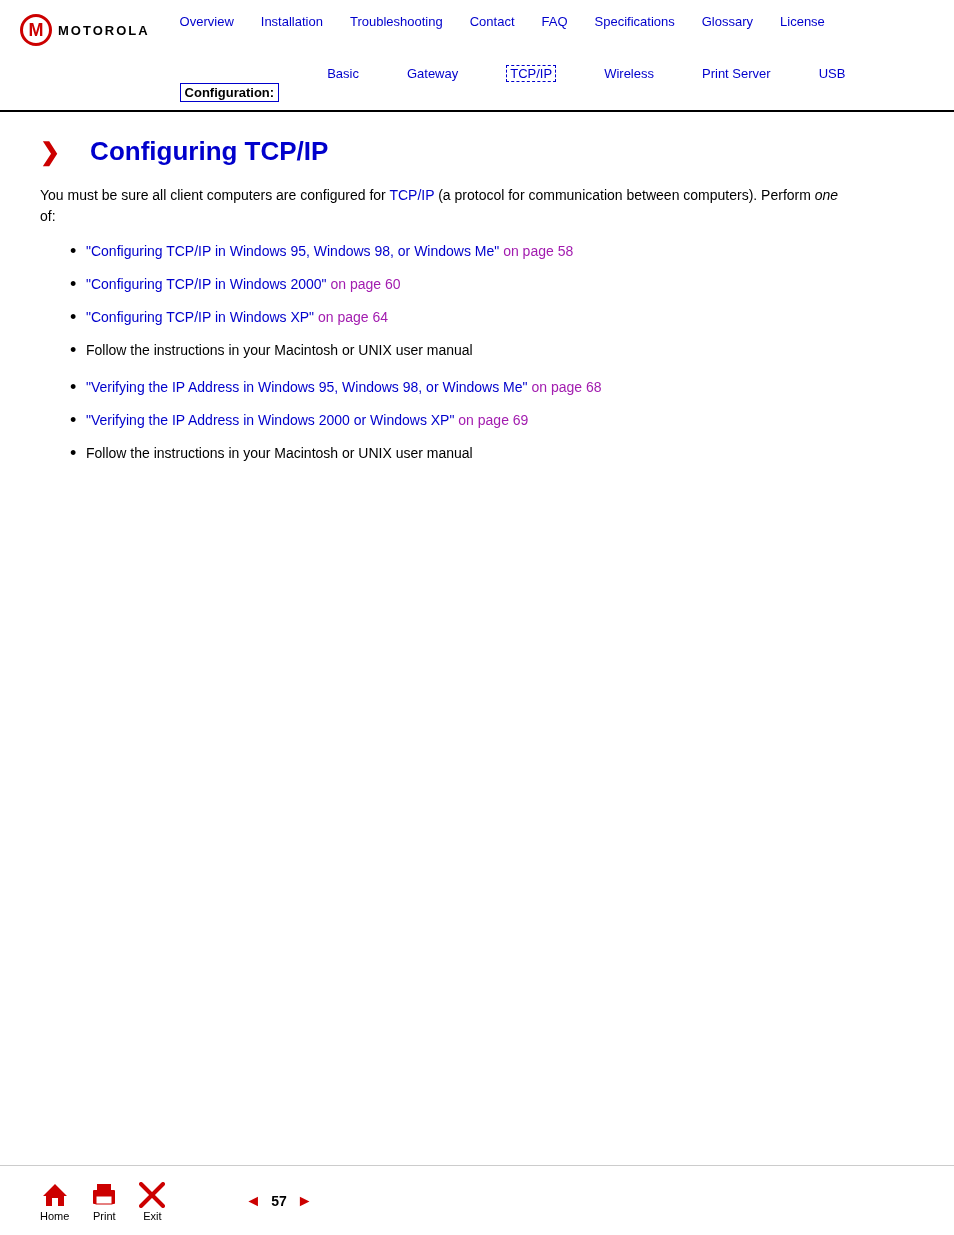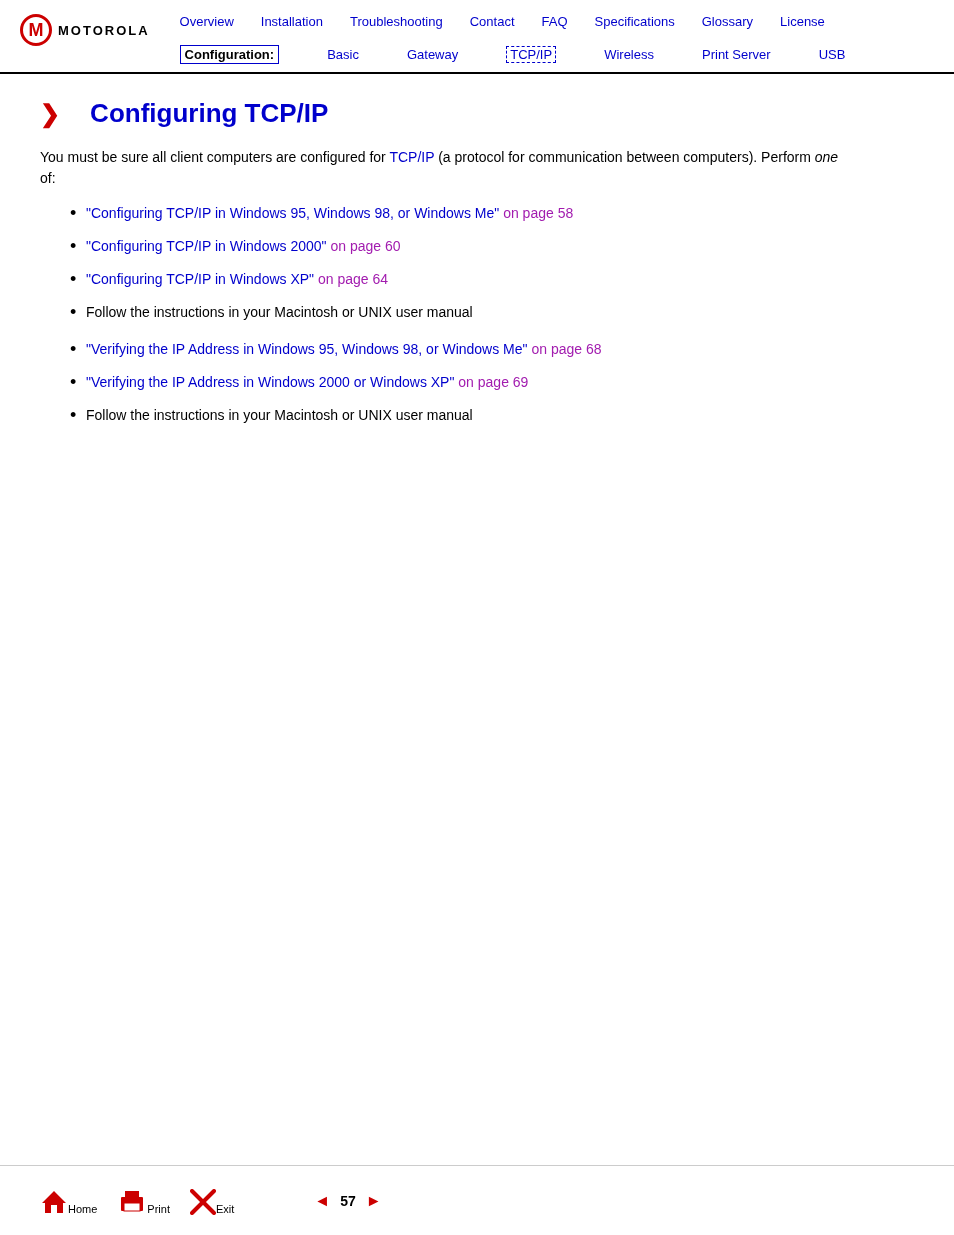--- a/index.html
+++ b/index.html
@@ -75,20 +75,21 @@
       align-items: center;
       gap: 8px;
       flex-wrap: wrap;
     }
     .config-label {
       font-size: 13px;
       font-weight: bold;
       color: #000;
       border: 1px solid #0000cc;
       padding: 1px 4px;
+      margin-top: 38px;
     }
     .nav-sub-link {
       color: #0000cc;
       text-decoration: none;
       font-size: 13px;
       cursor: pointer;
       margin-left: 40px;
     }
     .nav-sub-link.active {
       border: 1px dashed #0000cc;
@@ -175,21 +176,22 @@
       align-items: center;
       padding: 0 40px;
     }
     .footer-nav-icons {
       display: flex;
       gap: 20px;
       align-items: flex-end;
     }
     .footer-icon-item {
       display: flex;
-      align-items: flex-end;
+      flex-direction: column;
+      align-items: center;
       cursor: pointer;
       text-decoration: none;
     }
     .footer-icon-label {
       font-size: 11px;
       color: #000;
       margin-top: 2px;
     }
 
     

